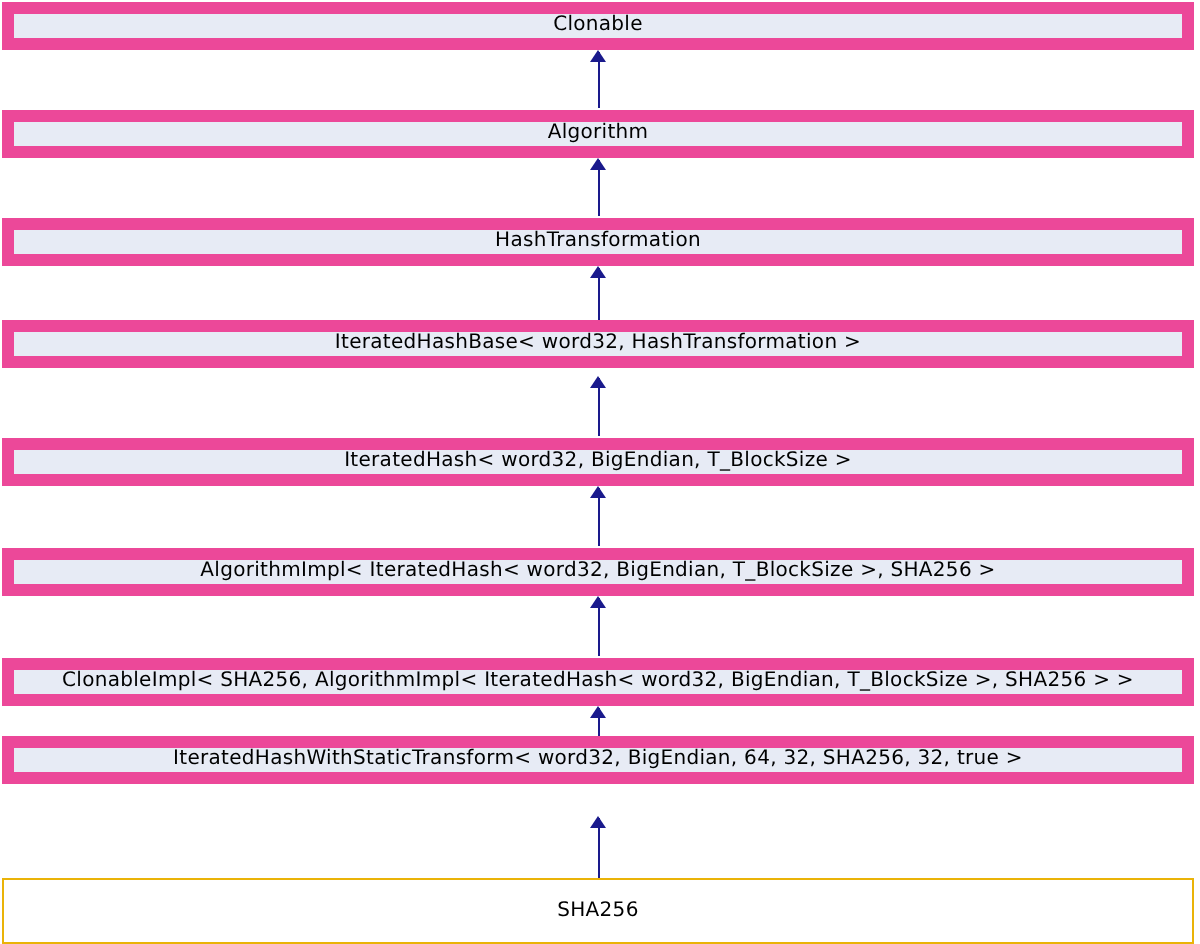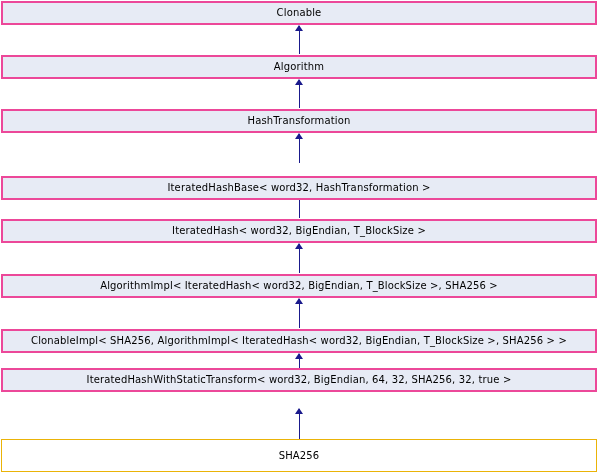--- a/index.html
+++ b/index.html
@@ -17,21 +17,21 @@
     height: 472px;
     background: #ffffff;
     overflow: hidden;
   }
   .node {
     position: absolute;
     left: 1px;
     width: 596px;
     height: 24px;
     box-sizing: border-box;
-    border: 2px solid #ec4899;
+    border: 6px solid #ec4899;
     background: #e7ebf5;
     display: flex;
     align-items: center;
     justify-content: center;
     font-size: 10px;
     line-height: 12px;
     color: #000000;
     letter-spacing: 0.15px;
     white-space: nowrap;
     overflow: hidden;
@@ -94,21 +94,21 @@
   </div>
 
   <div class="node" style="top:109px;">
     <span class="node-label">HashTransformation</span>
   </div>
 
   <div class="node" style="top:55px;">
     <span class="node-label">Algorithm</span>
   </div>
 
-  <div class="node" style="top:176px;">
+  <div class="node" style="top:160px;">
     <span class="node-label">IteratedHashBase&lt; word32, HashTransformation &gt;</span>
   </div>
 
   <div class="node" style="top:219px;">
     <span class="node-label">IteratedHash&lt; word32, BigEndian, T_BlockSize &gt;</span>
   </div>
 
   <div class="node" style="top:274px;">
     <span class="node-label">AlgorithmImpl&lt; IteratedHash&lt; word32, BigEndian, T_BlockSize &gt;, SHA256 &gt;</span>
   </div>

